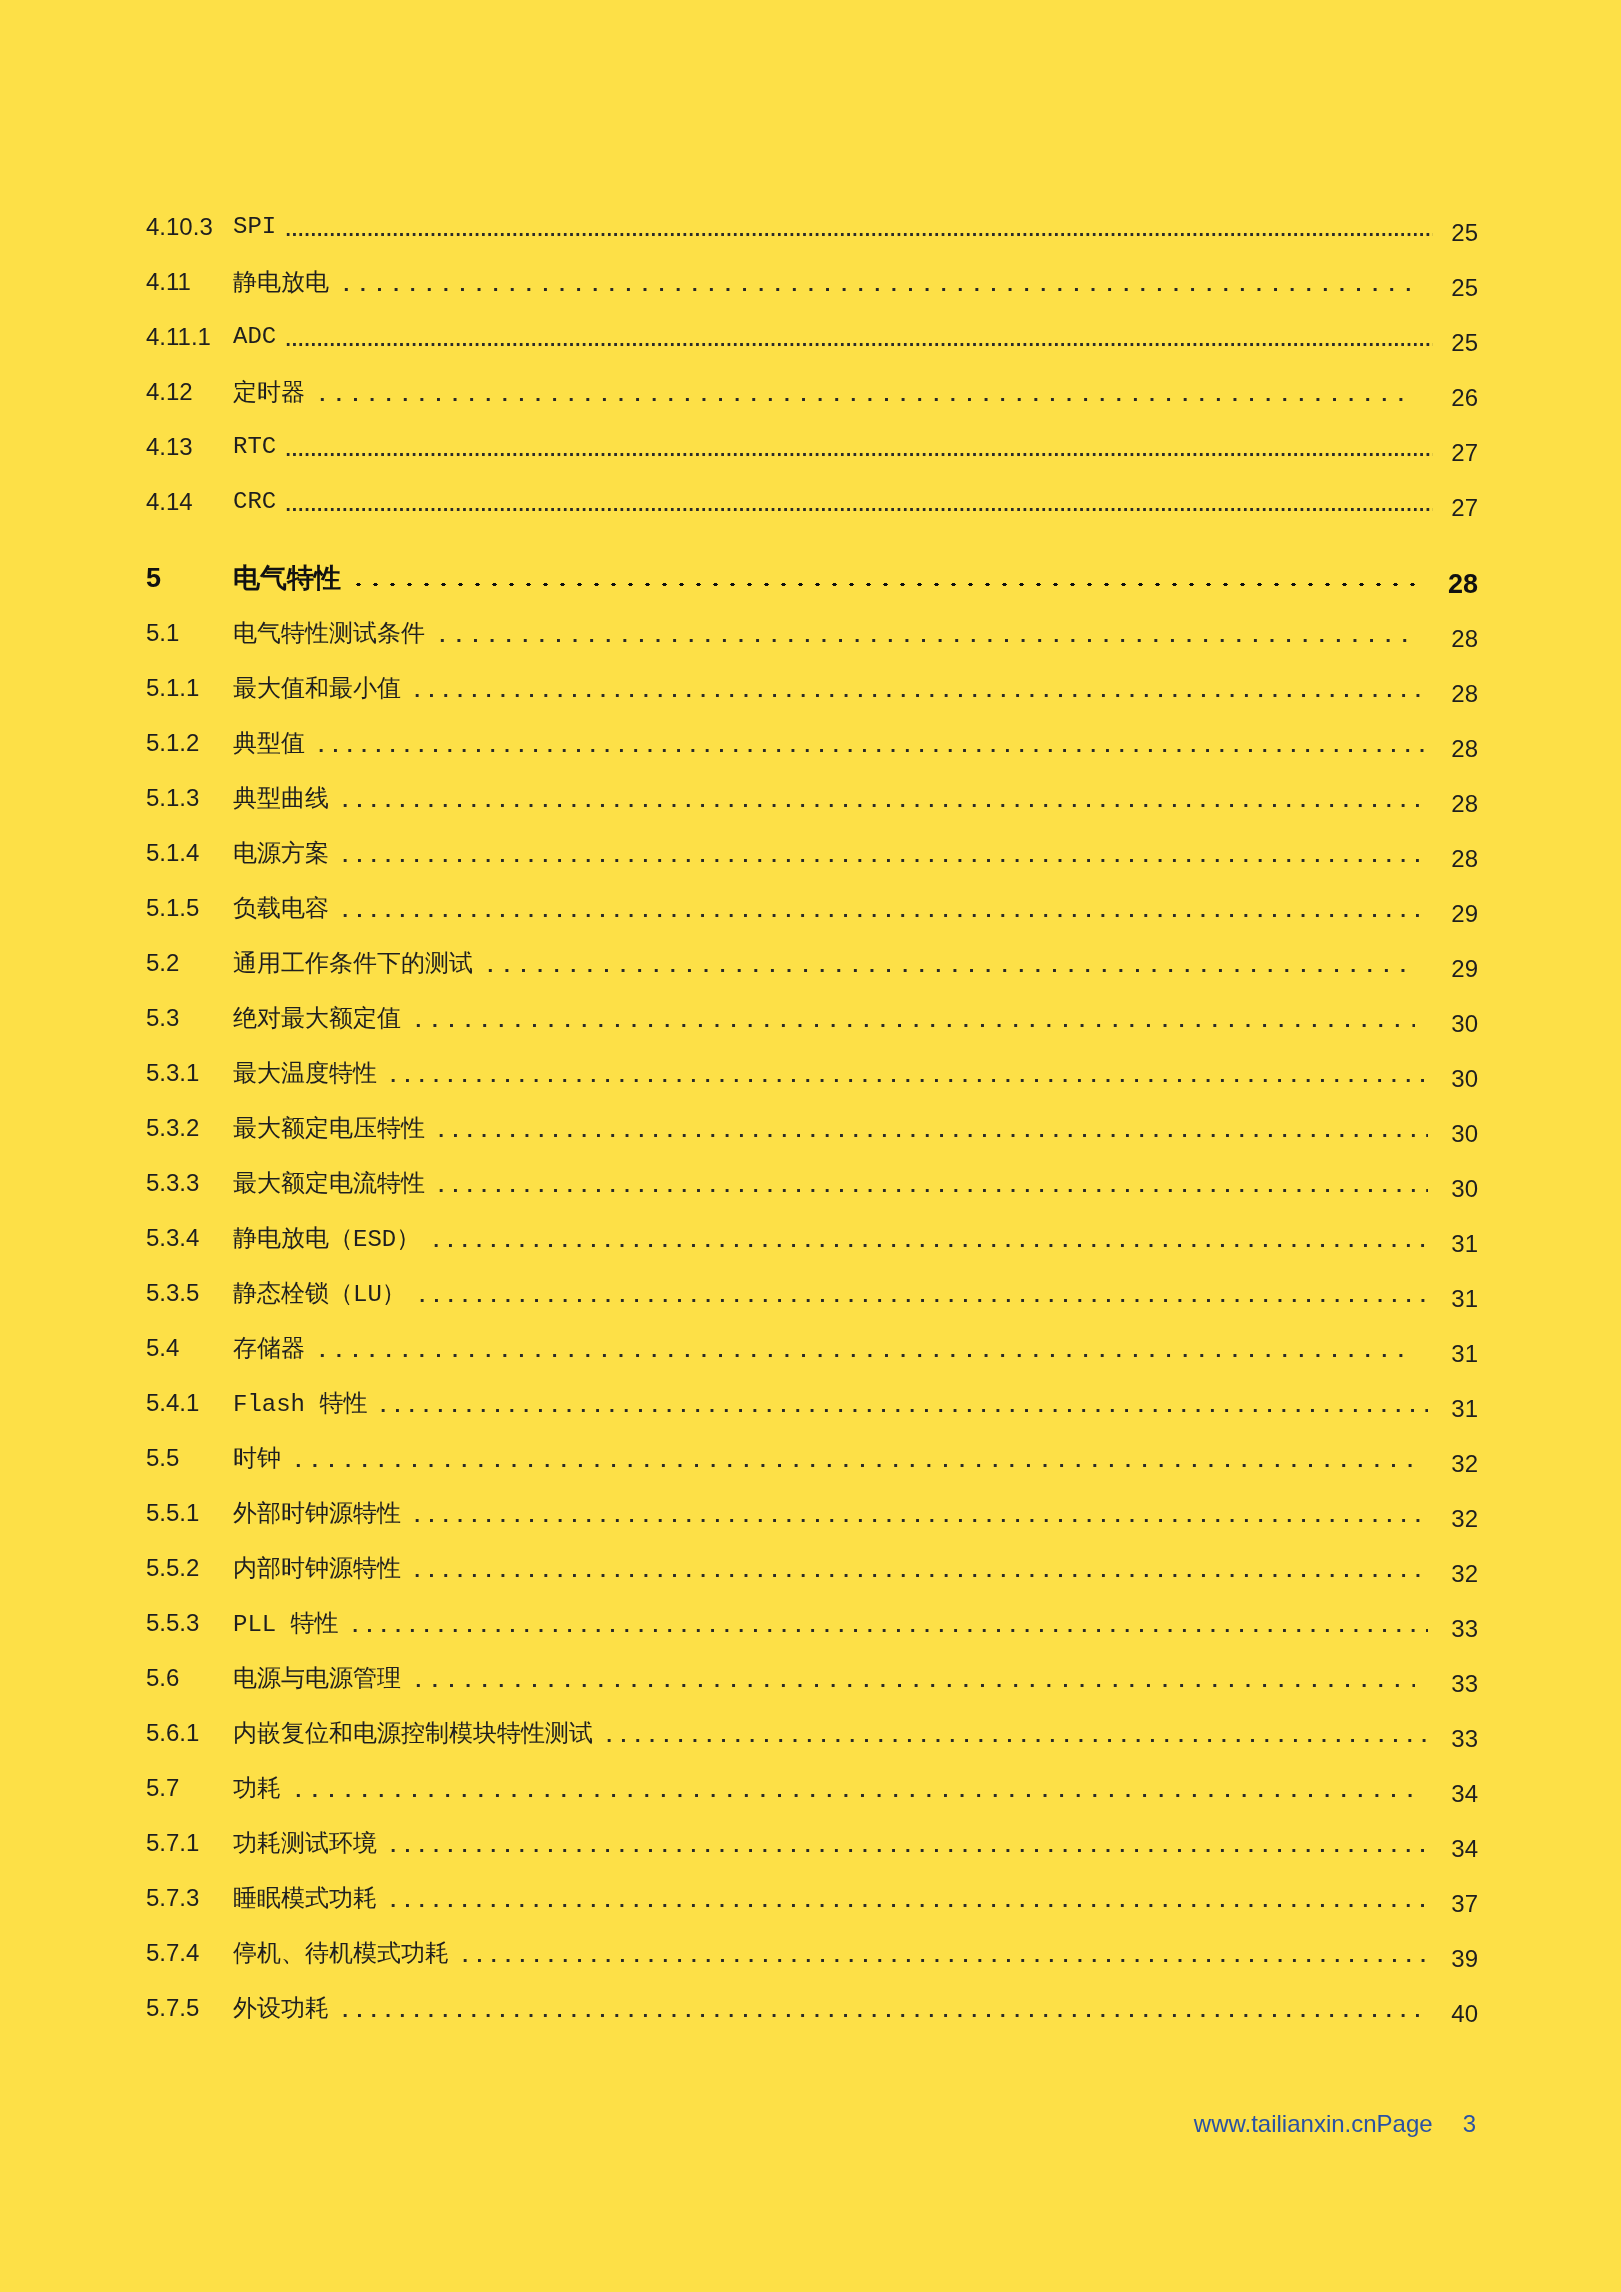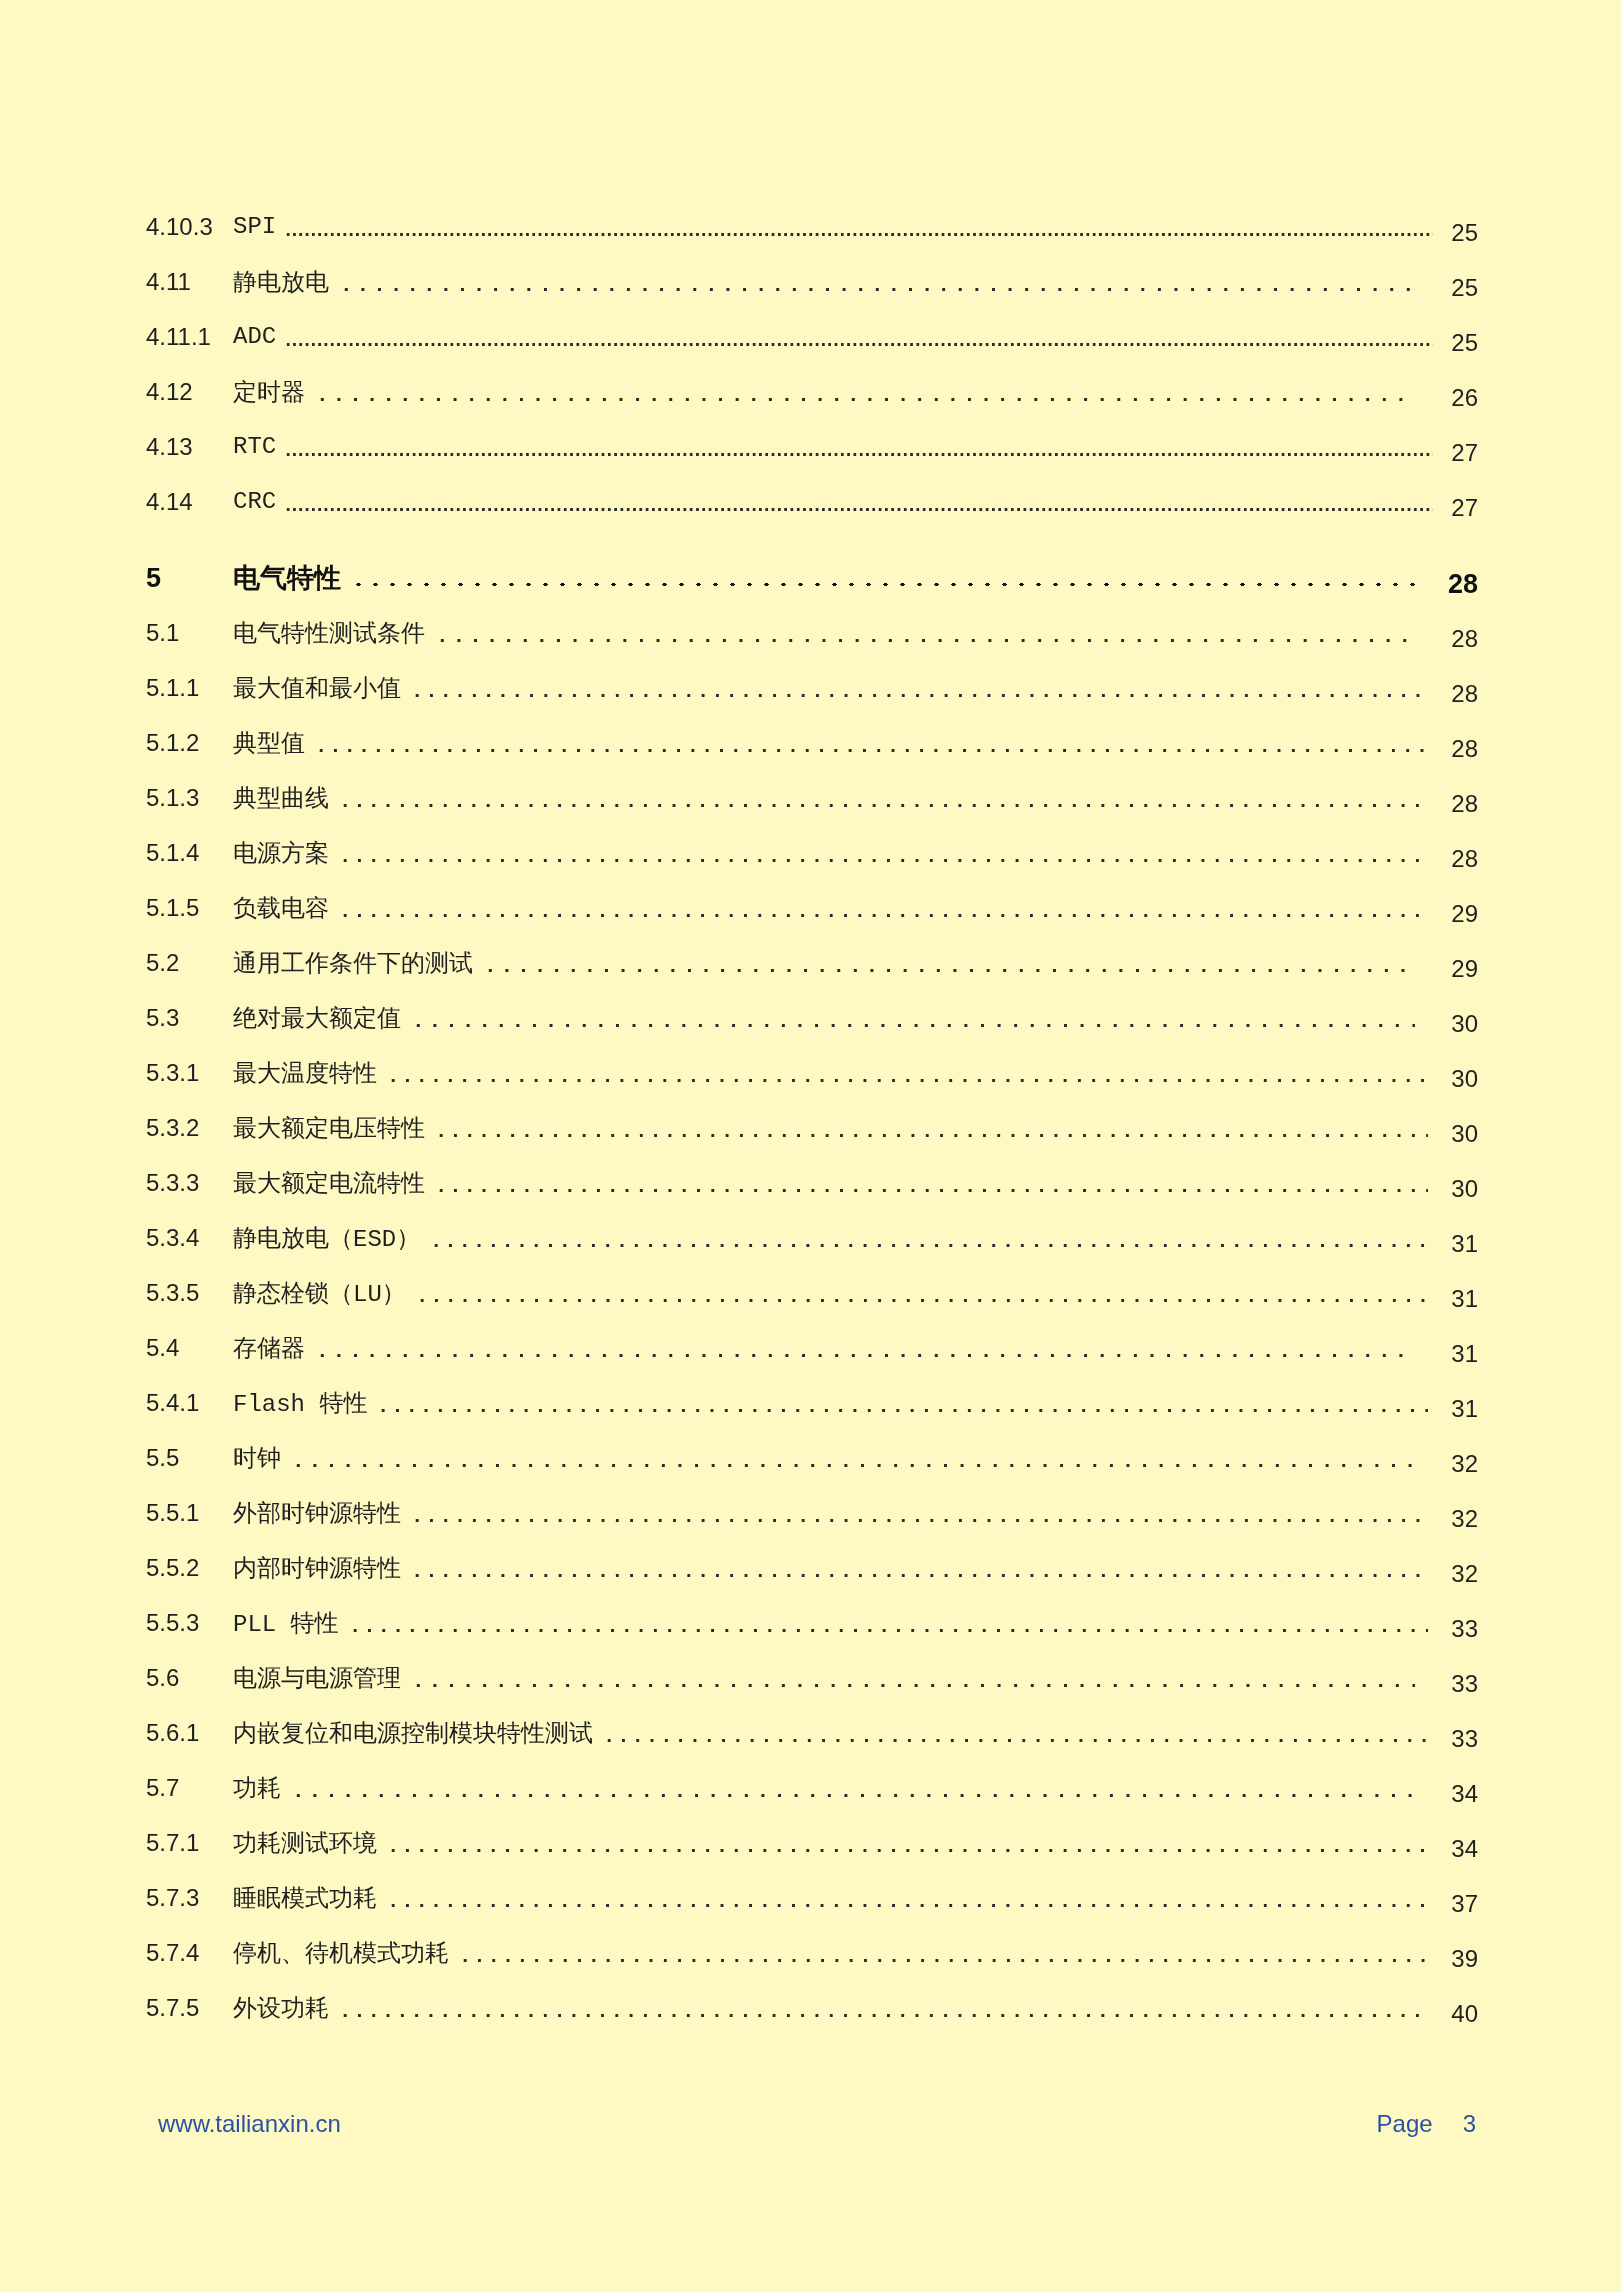--- a/index.html
+++ b/index.html
@@ -4,21 +4,21 @@
 <style>
   html, body {
     margin: 0;
     padding: 0;
     background: #ffffff;
   }
   .page {
     position: relative;
     width: 1621px;
     height: 2293px;
-    background: #fef9c3;
+    background: #fde047;
     font-family: "Liberation Sans", "DejaVu Sans", sans-serif;
     color: #1f1f1f;
     overflow: hidden;
   }
   .toc {
     position: absolute;
     left: 146px;
     right: 143px;
     top: 199px;
   }
@@ -78,21 +78,21 @@
     text-align: right;
     white-space: nowrap;
     margin-top: 12px;
   }
   .footer {
     position: absolute;
     left: 158px;
     right: 145px;
     top: 2110px;
     display: flex;
-    justify-content: space-between;
+    justify-content: flex-end;
     align-items: baseline;
     font-size: 24px;
   }
   .footer .site {
     cursor: pointer;
   }
   .footer .pageinfo {
     display: inline-flex;
     gap: 30px;
   }

